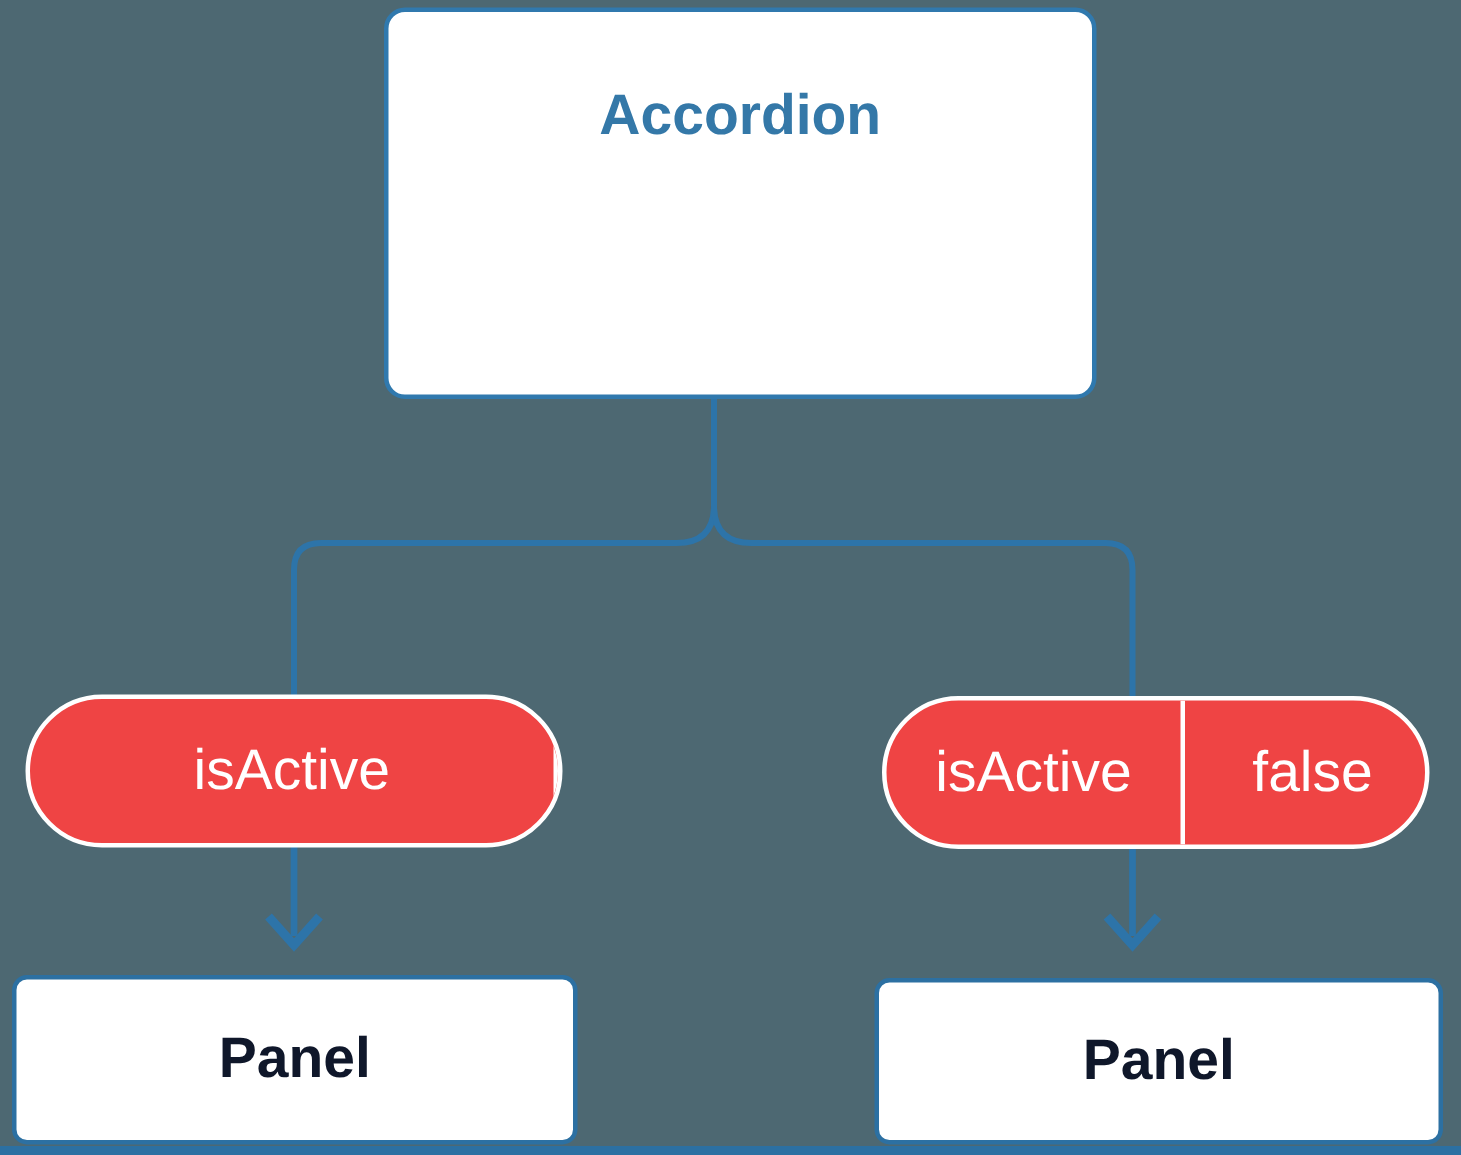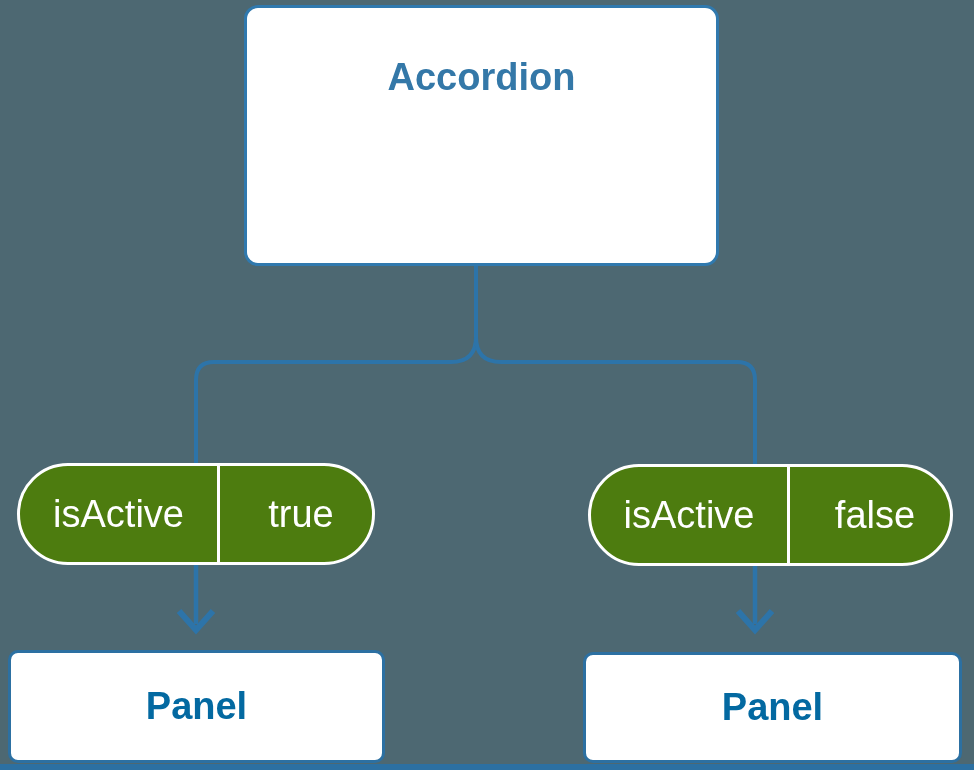--- a/index.html
+++ b/index.html
@@ -22,21 +22,21 @@
     position: absolute;
     inset: 0;
     z-index: 1;
   }
   .node, .pill, .strip {
     position: absolute;
     box-sizing: border-box;
   }
   
   .root-box {
-    left: 244px; top: 5px;
+    left: 256px; top: 5px;
     width: 475px; height: 261px;
     background: #ffffff;
     border: 3px solid #3079ae;
     border-radius: 14px;
     z-index: 2;
   }
   .root-title {
     position: absolute;
     left: 0; top: 48px;
     width: 100%;
@@ -73,21 +73,21 @@
     display: flex;
     align-items: center;
     justify-content: center;
     font-size: 38px;
     font-weight: 400;
     color: #6a6ee6;
   }
   
   .prop-pill {
     height: 102px;
-    background: #4d7c0f;
+    background: #ef4444;
     border: 3.5px solid #ffffff;
     border-radius: 51px;
     display: flex;
     align-items: stretch;
     overflow: hidden;
     z-index: 2;
     gap: 10px;
   }
   .prop-pill.left  { left: 17px;  top: 463px; width: 358px; }
   .prop-pill.right { left: 588px; top: 464px; width: 365px; }
@@ -114,21 +114,21 @@
   
   .panel-box {
     background: #ffffff;
     border: 3px solid #2c70a2;
     border-radius: 10px;
     display: flex;
     align-items: center;
     justify-content: center;
     font-size: 38px;
     font-weight: 600;
-    color: #0369a1;
+    color: #0f172a;
     z-index: 2;
   }
   .panel-box.left  { left: 8px;   top: 650px; width: 377px; height: 113px; }
   .panel-box.right { left: 583px; top: 652px; width: 379px; height: 111px; }
   
   .strip {
     left: 0; top: 764px;
     width: 974px; height: 6px;
     background: #2c70a2;
     z-index: 0;
@@ -151,21 +151,20 @@
       <path d="M 738 611 L 755 630 L 772 611" fill="none" stroke="#2d74a9" stroke-width="6"></path>
     </g>
   </svg>
 
   <div class="node root-box">
     <div class="root-title">Accordion</div>
   </div>
 
   <div class="pill prop-pill left">
     <div class="seg-name">isActive</div>
-    <div class="seg-value">true</div>
   </div>
 
   <div class="pill prop-pill right">
     <div class="seg-name">isActive</div>
     <div class="seg-value">false</div>
   </div>
 
   <div class="node panel-box left">Panel</div>
   <div class="node panel-box right">Panel</div>
 

